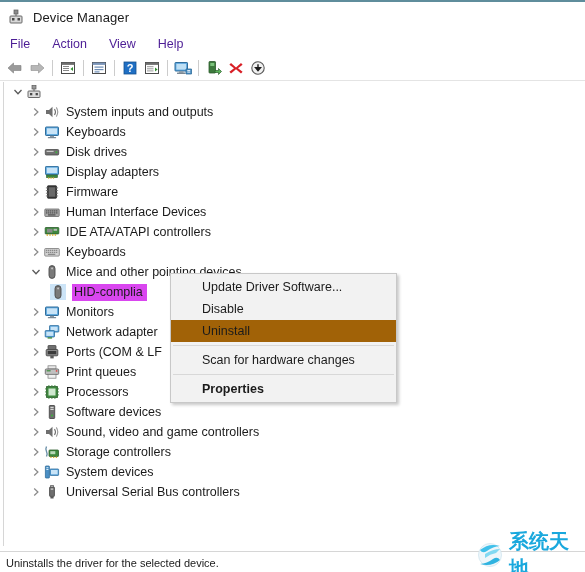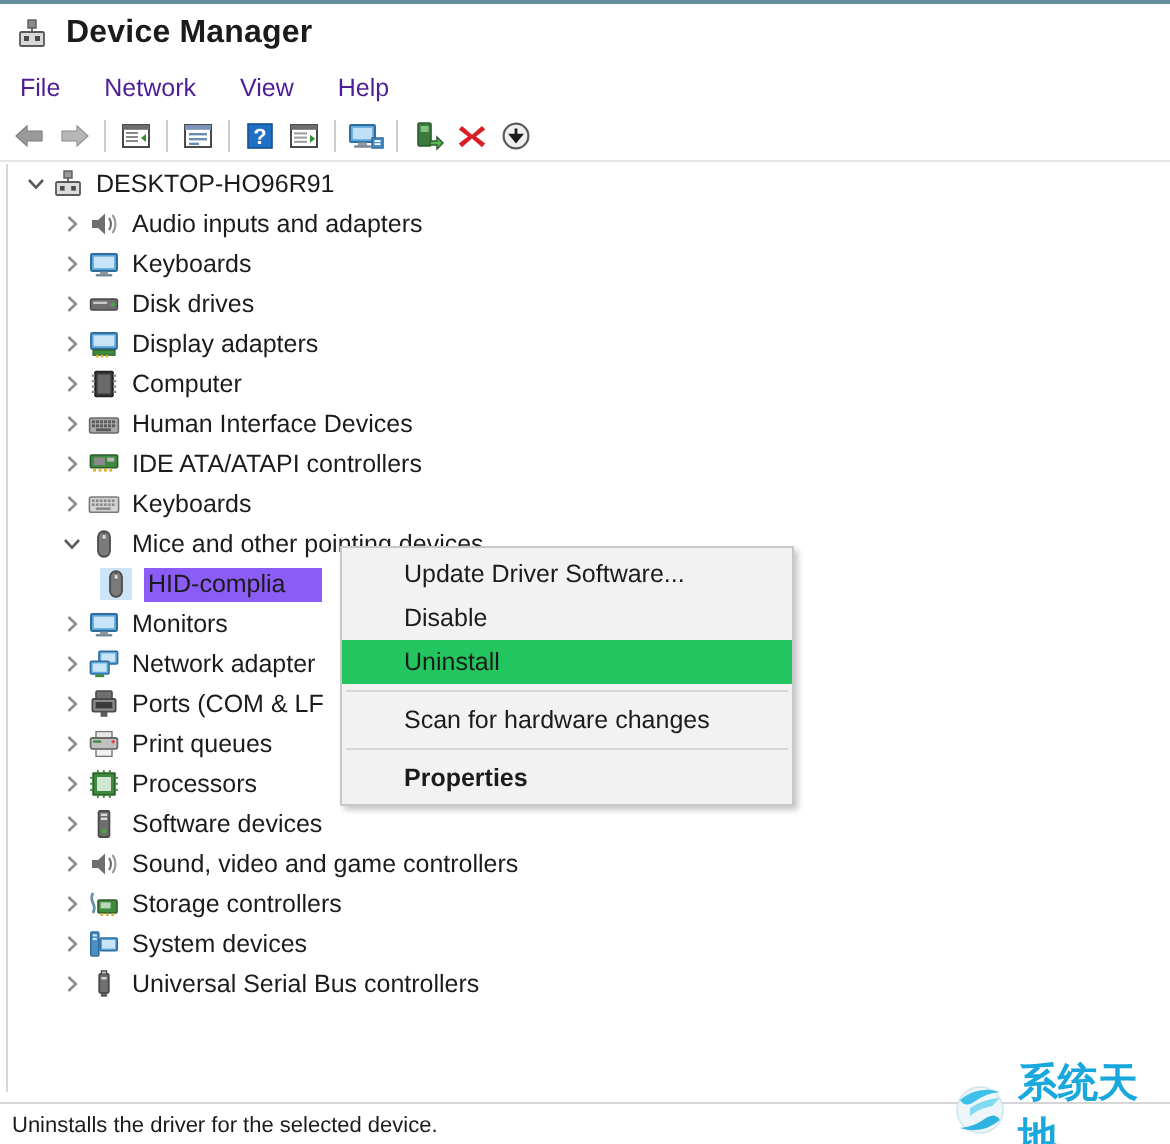--- a/index.html
+++ b/index.html
@@ -41,24 +41,23 @@
     box-sizing: border-box;
   }
   #titlebar .app-icon {
     width: 16px;
     height: 16px;
     margin-right: 9px;
     flex: 0 0 auto;
     position: relative;
   }
   #titlebar .title-text {
-    font-size: 16px;
+    font-size: 13px;
     color: #1b1b1b;
     letter-spacing: 0.1px;
-    font-weight: bold;
   }
 
   
   #menubar {
     position: absolute;
     left: 0; top: 31px;
     width: 585px;
     height: 22px;
     display: flex;
     align-items: center;
@@ -136,22 +135,22 @@
   }
   .tree-row .tlabel {
     font-size: 12.5px;
     color: #1b1b1b;
   }
   .depth0 { padding-left: 6px; }
   .depth1 { padding-left: 24px; }
   .depth2 { padding-left: 46px; }
 
   .tree-row.selected .tlabel {
-    background: #8b5cf6;
-    padding: 1px 18px 2px 2px;
+    background: #d946ef;
+    padding: 1px 4px 2px 2px;
   }
   .tree-row.selected .ticon { background: #cce4f7; }
 
   
   #ctxmenu {
     position: absolute;
     left: 170px;
     top: 271px;
     width: 227px;
     background: #f2f2f2;
@@ -164,21 +163,21 @@
   .ctx-item {
     height: 22px;
     display: flex;
     align-items: center;
     padding-left: 31px;
     font-size: 12.5px;
     color: #1b1b1b;
     cursor: default;
   }
   .ctx-item.highlight {
-    background: #22c55e;
+    background: #a16207;
   }
   .ctx-item.bold { font-weight: bold; }
   .ctx-sep {
     height: 1px;
     background: #d8d8d8;
     margin: 3px 2px 3px 2px;
   }
 
   
   #statusbar {
@@ -232,21 +231,21 @@
         <rect x="4" y="9" width="2.5" height="2.5" fill="#4a4a4a"></rect>
         <rect x="9.5" y="9" width="2.5" height="2.5" fill="#4a4a4a"></rect>
         <line x1="8" y1="5" x2="8" y2="7" stroke="#5a5a5a" stroke-width="0.9"></line>
       </svg>
     </span>
     <span class="title-text">Device Manager</span>
   </div>
 
   <div id="menubar">
     <span class="menu-item">File</span>
-    <span class="menu-item">Network</span>
+    <span class="menu-item">Action</span>
     <span class="menu-item">View</span>
     <span class="menu-item">Help</span>
   </div>
 
   <div id="toolbar">
 
     <span class="tb-btn">
       <svg width="18" height="16" viewBox="0 0 18 16">
         <path d="M7.5 3 L2 8 L7.5 13 L7.5 10.5 L15 10.5 L15 5.5 L7.5 5.5 Z" fill="#9a9a9a" stroke="#7d7d7d" stroke-width="0.6"></path>
       </svg>
@@ -349,37 +348,36 @@
       </span>
       <span class="ticon">
         <svg width="16" height="16" viewBox="0 0 16 16">
           <rect x="6" y="1.5" width="4" height="3.5" fill="#9a9a9a" stroke="#5a5a5a" stroke-width="0.7"></rect>
           <line x1="8" y1="5" x2="8" y2="7" stroke="#5a5a5a" stroke-width="0.9"></line>
           <rect x="2" y="7" width="12" height="6.5" rx="0.8" fill="#dcdcdc" stroke="#5a5a5a" stroke-width="0.9"></rect>
           <rect x="4" y="9" width="2.3" height="2.3" fill="#4a4a4a"></rect>
           <rect x="9.6" y="9" width="2.3" height="2.3" fill="#4a4a4a"></rect>
         </svg>
       </span>
-      <span class="tlabel">DESKTOP-HO96R91</span>
     </div>
 
     <div class="tree-row depth1">
       <span class="chev">
         <svg width="10" height="10" viewBox="0 0 10 10">
             <path d="M3.2 1.5 L6.9 5 L3.2 8.5" stroke="#8a8a8a" stroke-width="1.25" fill="none"></path>
           </svg>
       </span>
       <span class="ticon">
         <svg width="16" height="16" viewBox="0 0 16 16">
           <path d="M2 6 L5 6 L8.5 2.8 L8.5 13.2 L5 10 L2 10 Z" fill="#6f6f6f"></path>
           <path d="M10.5 5 Q12.5 8 10.5 11" stroke="#6f6f6f" stroke-width="1.1" fill="none"></path>
           <path d="M12.3 3.4 Q15.2 8 12.3 12.6" stroke="#9a9a9a" stroke-width="1.1" fill="none"></path>
         </svg>
       </span>
-      <span class="tlabel">Audio inputs and adapters</span>
+      <span class="tlabel">System inputs and outputs</span>
     </div>
 
     <div class="tree-row depth1">
       <span class="chev">
         <svg width="10" height="10" viewBox="0 0 10 10">
             <path d="M3.2 1.5 L6.9 5 L3.2 8.5" stroke="#8a8a8a" stroke-width="1.25" fill="none"></path>
           </svg>
       </span>
       <span class="ticon">
         <svg width="16" height="16" viewBox="0 0 16 16">
@@ -440,21 +438,21 @@
           <rect x="1.9" y="3.3" width="1.6" height="1.1" fill="#8a8a8a"></rect>
           <rect x="1.9" y="6" width="1.6" height="1.1" fill="#8a8a8a"></rect>
           <rect x="1.9" y="8.7" width="1.6" height="1.1" fill="#8a8a8a"></rect>
           <rect x="1.9" y="11.4" width="1.6" height="1.1" fill="#8a8a8a"></rect>
           <rect x="12.5" y="3.3" width="1.6" height="1.1" fill="#8a8a8a"></rect>
           <rect x="12.5" y="6" width="1.6" height="1.1" fill="#8a8a8a"></rect>
           <rect x="12.5" y="8.7" width="1.6" height="1.1" fill="#8a8a8a"></rect>
           <rect x="12.5" y="11.4" width="1.6" height="1.1" fill="#8a8a8a"></rect>
         </svg>
       </span>
-      <span class="tlabel">Computer</span>
+      <span class="tlabel">Firmware</span>
     </div>
 
     <div class="tree-row depth1">
       <span class="chev">
         <svg width="10" height="10" viewBox="0 0 10 10">
             <path d="M3.2 1.5 L6.9 5 L3.2 8.5" stroke="#8a8a8a" stroke-width="1.25" fill="none"></path>
           </svg>
       </span>
       <span class="ticon">
         <svg width="16" height="16" viewBox="0 0 16 16">

